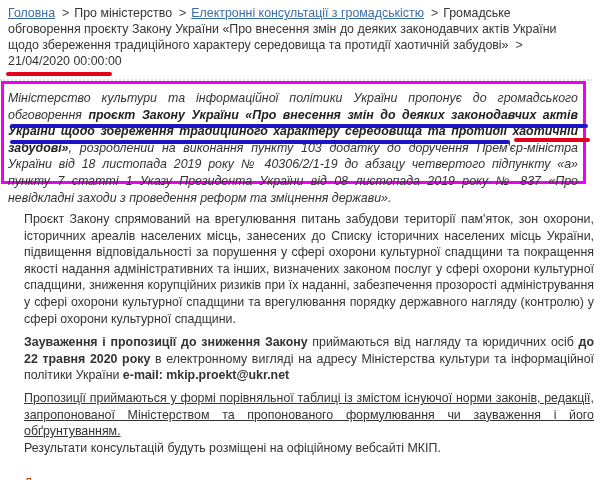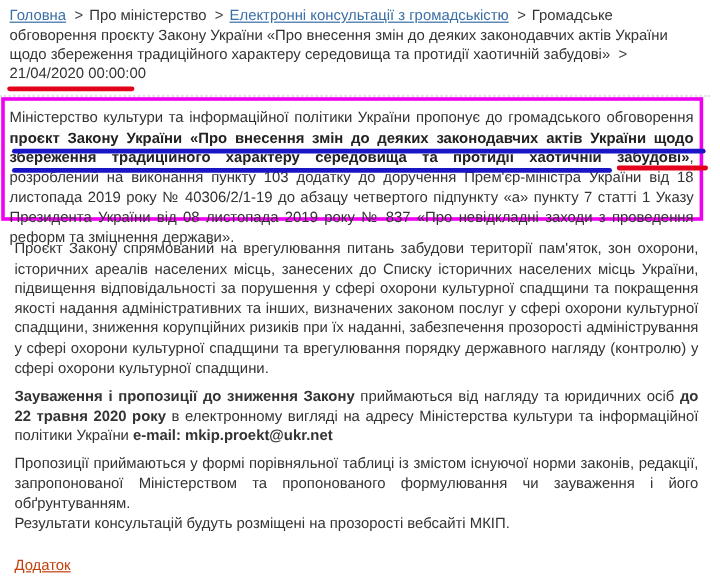--- a/index.html
+++ b/index.html
@@ -20,31 +20,31 @@
     position: absolute; left: -2px; right: 10px; bottom: -7px;
     height: 4px; background: #e3001b; border-radius: 2px;
   }
   .dotted { margin-top: 10px; border-top: 2px dotted #e2e2e2; width: 592px; margin-left: -8px; }
   .frame {
     position: absolute; left: 1px; top: 81px; width: 585px; height: 103px;
     border: 3px solid #f000f0; box-sizing: border-box;
   }
   .lead {
     position: absolute; left: 8px; top: 90px; width: 570px;
-    line-height: 16.6px; text-align: justify;
+    line-height: 16.6px; text-align: justify; font-style: italic;
   }
   .lead b { color: #222; }
   .blue-mark {
     position: absolute; height: 4px; background: #1a16c8; border-radius: 2px;
   }
   .red-mark2 {
     position: absolute; height: 4px; background: #e3001b; border-radius: 2px;
   }
   p.para {
-    position: absolute; left: 8px; width: 570px; margin: 4px;
+    position: absolute; left: 8px; width: 570px; margin: 16px;
     line-height: 16.6px; text-align: justify;
   }
   a.link { color: #c2410c; text-decoration: underline; }
   b { font-weight: bold; }
 </style>
 </head>
 <body>
 
 <div class="wrap">
   <div class="breadcrumb">
@@ -59,17 +59,17 @@
   <span>Міністерство культури та інформаційної політики України пропонує до громадського обговорення </span><b>проєкт Закону України «Про внесення змін до деяких законодавчих актів України щодо збереження традиційного характеру середовища та протидії хаотичній забудові»</b><span>, </span><span>розроблений</span><span> на виконання пункту 103 додатку до доручення Прем'єр-міністра України від 18 листопада 2019 року № 40306/2/1-19 до абзацу четвертого підпункту «а» пункту 7 статті 1 Указу Президента України від 08 листопада 2019 року № 837 «Про невідкладні заходи з проведення реформ та зміцнення держави».</span>
 </div>
 <div class="blue-mark" style="left:10px; top:124px; width:578px;"></div>
 <div class="blue-mark" style="left:10px; top:140px; width:500px;"></div>
 <div class="red-mark2" style="left:514px; top:138px; width:76px;"></div>
 
 <p class="para" style="top:195px;">Проєкт Закону спрямований на врегулювання питань забудови території пам'яток, зон охорони, історичних ареалів населених місць, занесених до Списку історичних населених місць України, підвищення відповідальності за порушення у сфері охорони культурної спадщини та покращення якості надання адміністративних та інших, визначених законом послуг у сфері охорони культурної спадщини, зниження корупційних ризиків при їх наданні, забезпечення прозорості адміністрування у сфері охорони культурної спадщини та врегулювання порядку державного нагляду (контролю) у сфері охорони культурної спадщини.</p>
 
 <p class="para" style="top:318px;"><b>Зауваження і пропозиції до зниження Закону</b><span> приймаються від нагляду та юридичних осіб </span><b>до 22 травня 2020 року</b><span> в електронному вигляді на адресу Міністерства культури та інформаційної політики України </span><b>e-mail: mkip.proekt@ukr.net</b></p>
 
-<p class="para" style="top:374px;">Пропозиції приймаються у формі порівняльної таблиці із змістом існуючої норми законів, редакції, запропонованої Міністерством та пропонованого формулювання чи зауваження і його обґрунтуванням.</p>
+<p class="para" style="top:374px;text-decoration:underline;">Пропозиції приймаються у формі порівняльної таблиці із змістом існуючої норми законів, редакції, запропонованої Міністерством та пропонованого формулювання чи зауваження і його обґрунтуванням.</p>
 
-<p class="para" style="top:424px;">Результати консультацій будуть розміщені на прозорості вебсайті МКІП.</p>
+<p class="para" style="top:424px;">Результати консультацій будуть розміщені на офіційному вебсайті МКІП.</p>
 
 <p class="para" style="top:459px;"><a href="#" class="link">Додаток</a></p>
 
 </body></html>

